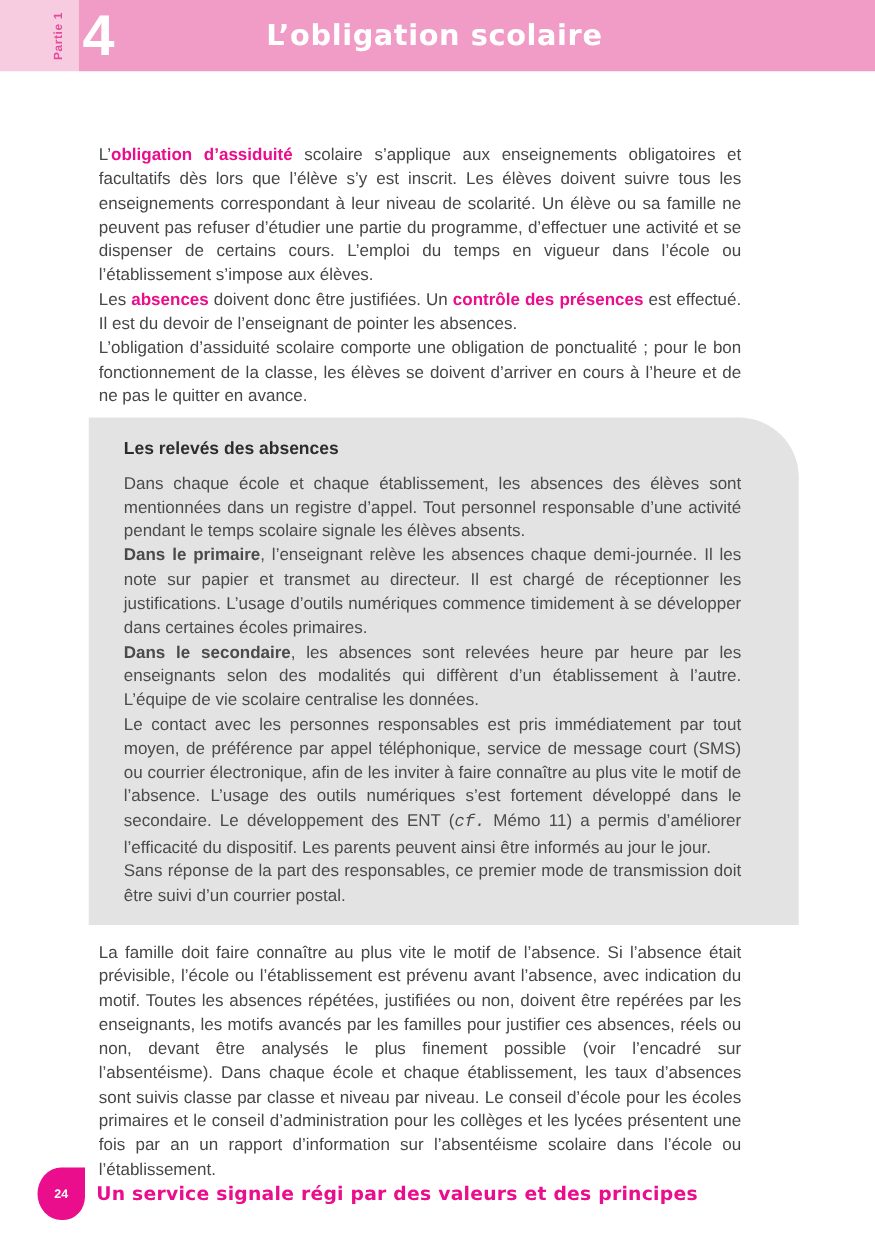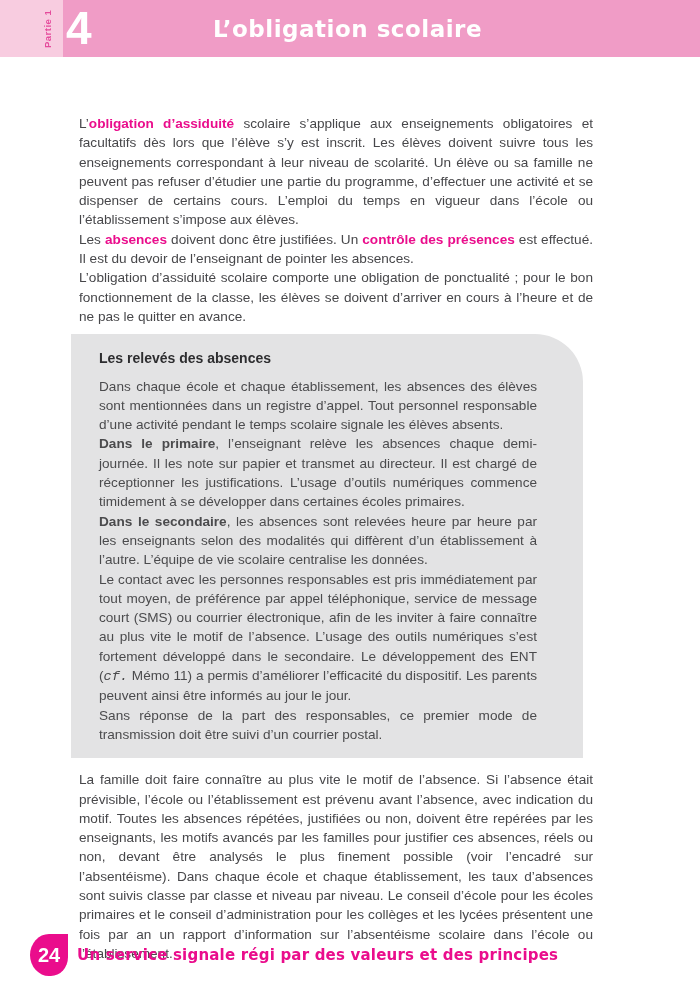--- a/index.html
+++ b/index.html
@@ -50,21 +50,21 @@
     text-align:justify;
   }
   .content p{margin:0;}
   .seg-n{}
   .seg-bp{color:var(--accent_pink);font-weight:bold;}
   .seg-b{font-weight:bold;}
   .seg-i{font-style:italic;font-family:Liberation Mono, monospace;}
   
   .info-box{
     margin-left:-8px;
-    width:512px;
+    width:568px;
     margin-top:8px;
     background:var(--box_bg);
     border-radius:0 48px 0 0;
     padding:15px 46px 14px 28px;
     color:var(--box_text);
   }
   .info-box-title{
     font-weight:bold;color:var(--box_title);
     font-size:14px;margin-bottom:8px;text-align:left;
   }
@@ -72,21 +72,21 @@
   
   .footer{
     position:absolute;left:30px;top:934px;
     display:flex;align-items:center;gap:9px;
   }
   .page-badge{
     width:38px;height:42px;
     background:var(--accent_pink);
     border-radius:50% 0 45% 50%;
     display:flex;align-items:center;justify-content:center;
-    color:#ffffff;font-weight:bold;font-size:20px;
+    color:#ffffff;font-weight:bold;font-size:10px;
   }
   .footer-text{
     color:var(--accent_pink);
     font-weight:bold;font-size:15px;letter-spacing:0.2px;
     font-family:"DejaVu Sans", sans-serif;
   }
 </style>
 </head>
 <body>
 

